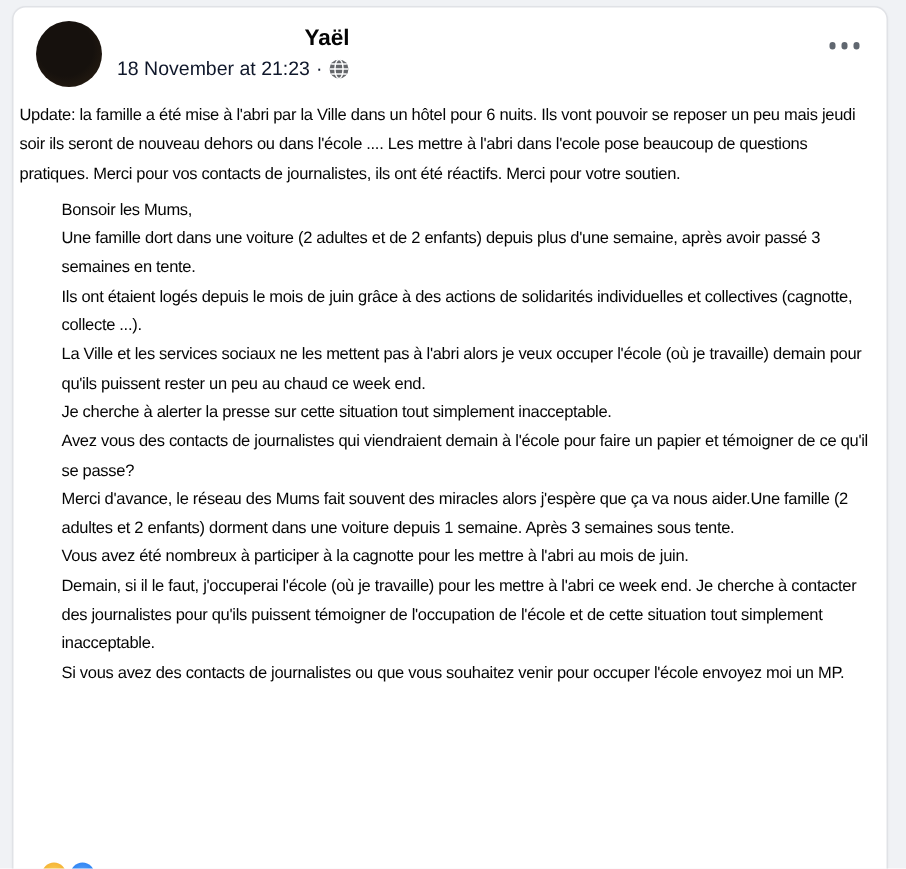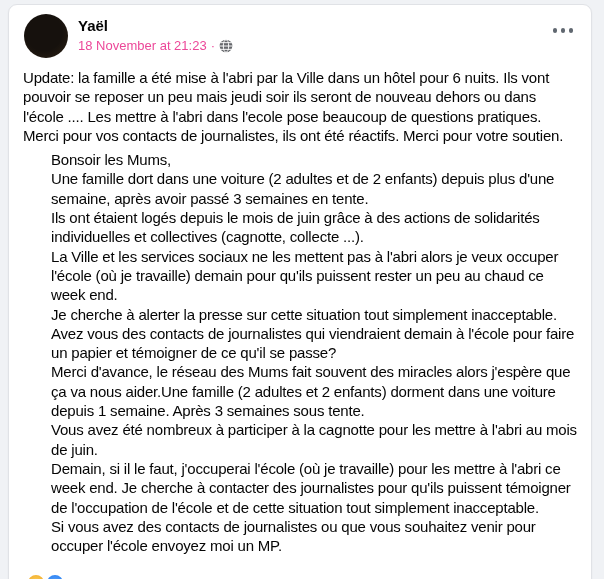--- a/index.html
+++ b/index.html
@@ -7,36 +7,36 @@
     width:604px; height:579px; position:relative;
     background:#f0f2f5;
     font-family:"Liberation Sans", sans-serif;
   }
   .card {
     position:absolute; left:8px; top:4px; width:584px; height:720px;
     background:#ffffff; border:1px solid #e0e2e6; border-radius:9px;
     box-shadow:0 1px 2px rgba(0,0,0,.05);
     box-sizing:border-box;
   }
-  .header { display:flex; align-items:flex-start; padding:9px 14px 0 15px; }
+  .header { display:flex; align-items:flex-start; padding:9px 14px 0 15px;text-align:right; }
   .avatar {
     width:44px; height:44px; border-radius:50%; flex:0 0 auto; cursor:pointer;
     background:radial-gradient(circle at 45% 42%, #16110d 52%, #201810 72%, #3a2e1e 90%, #15100b 100%);
   }
   .id-block { margin-left:10px; padding-top:2px; }
   .author-name { font-size:15px; font-weight:700; color:#050505; line-height:19px; cursor:pointer; }
-  .meta { display:flex; align-items:center; gap:4px; font-size:13px; color:#ec4899; line-height:17px; margin-top:2px; cursor:pointer; }
+  .meta { display:flex; align-items:center; gap:4px; font-size:13px; color:#0f172a; line-height:17px; margin-top:2px; cursor:pointer; }
   .meta .sep { margin:0 0px; }
   .globe { display:inline-flex; }
   .globe svg { display:block; }
   .menu-btn { margin-left:auto; margin-top:8px; margin-right:0px; display:flex; gap:3.5px; padding:6px 4px; cursor:pointer; border-radius:50%; }
   .menu-btn .dot { width:4.5px; height:4.5px; border-radius:50%; background:#606770; }
   .post-text {
-    padding:10px 12px 14px 14px;
-    font-size:15px; line-height:19.3px; letter-spacing:-0.2px;
+    padding:10px 12px 14px 4px;
+    font-size:11px; line-height:19.3px; letter-spacing:-0.2px;
     color:#050505;
   }
   .post-text p { margin:0; white-space:pre-line; }
   .post-text p + p { margin-top:5px;margin-left:28px; }
   .reaction { position:absolute; width:16px; height:16px; border-radius:50%; cursor:pointer; z-index:5; }
   .reaction-a { left:28px; top:575px; }
   .reaction-b { left:47px; top:575px; }
 </style>
 </head>
 <body>

